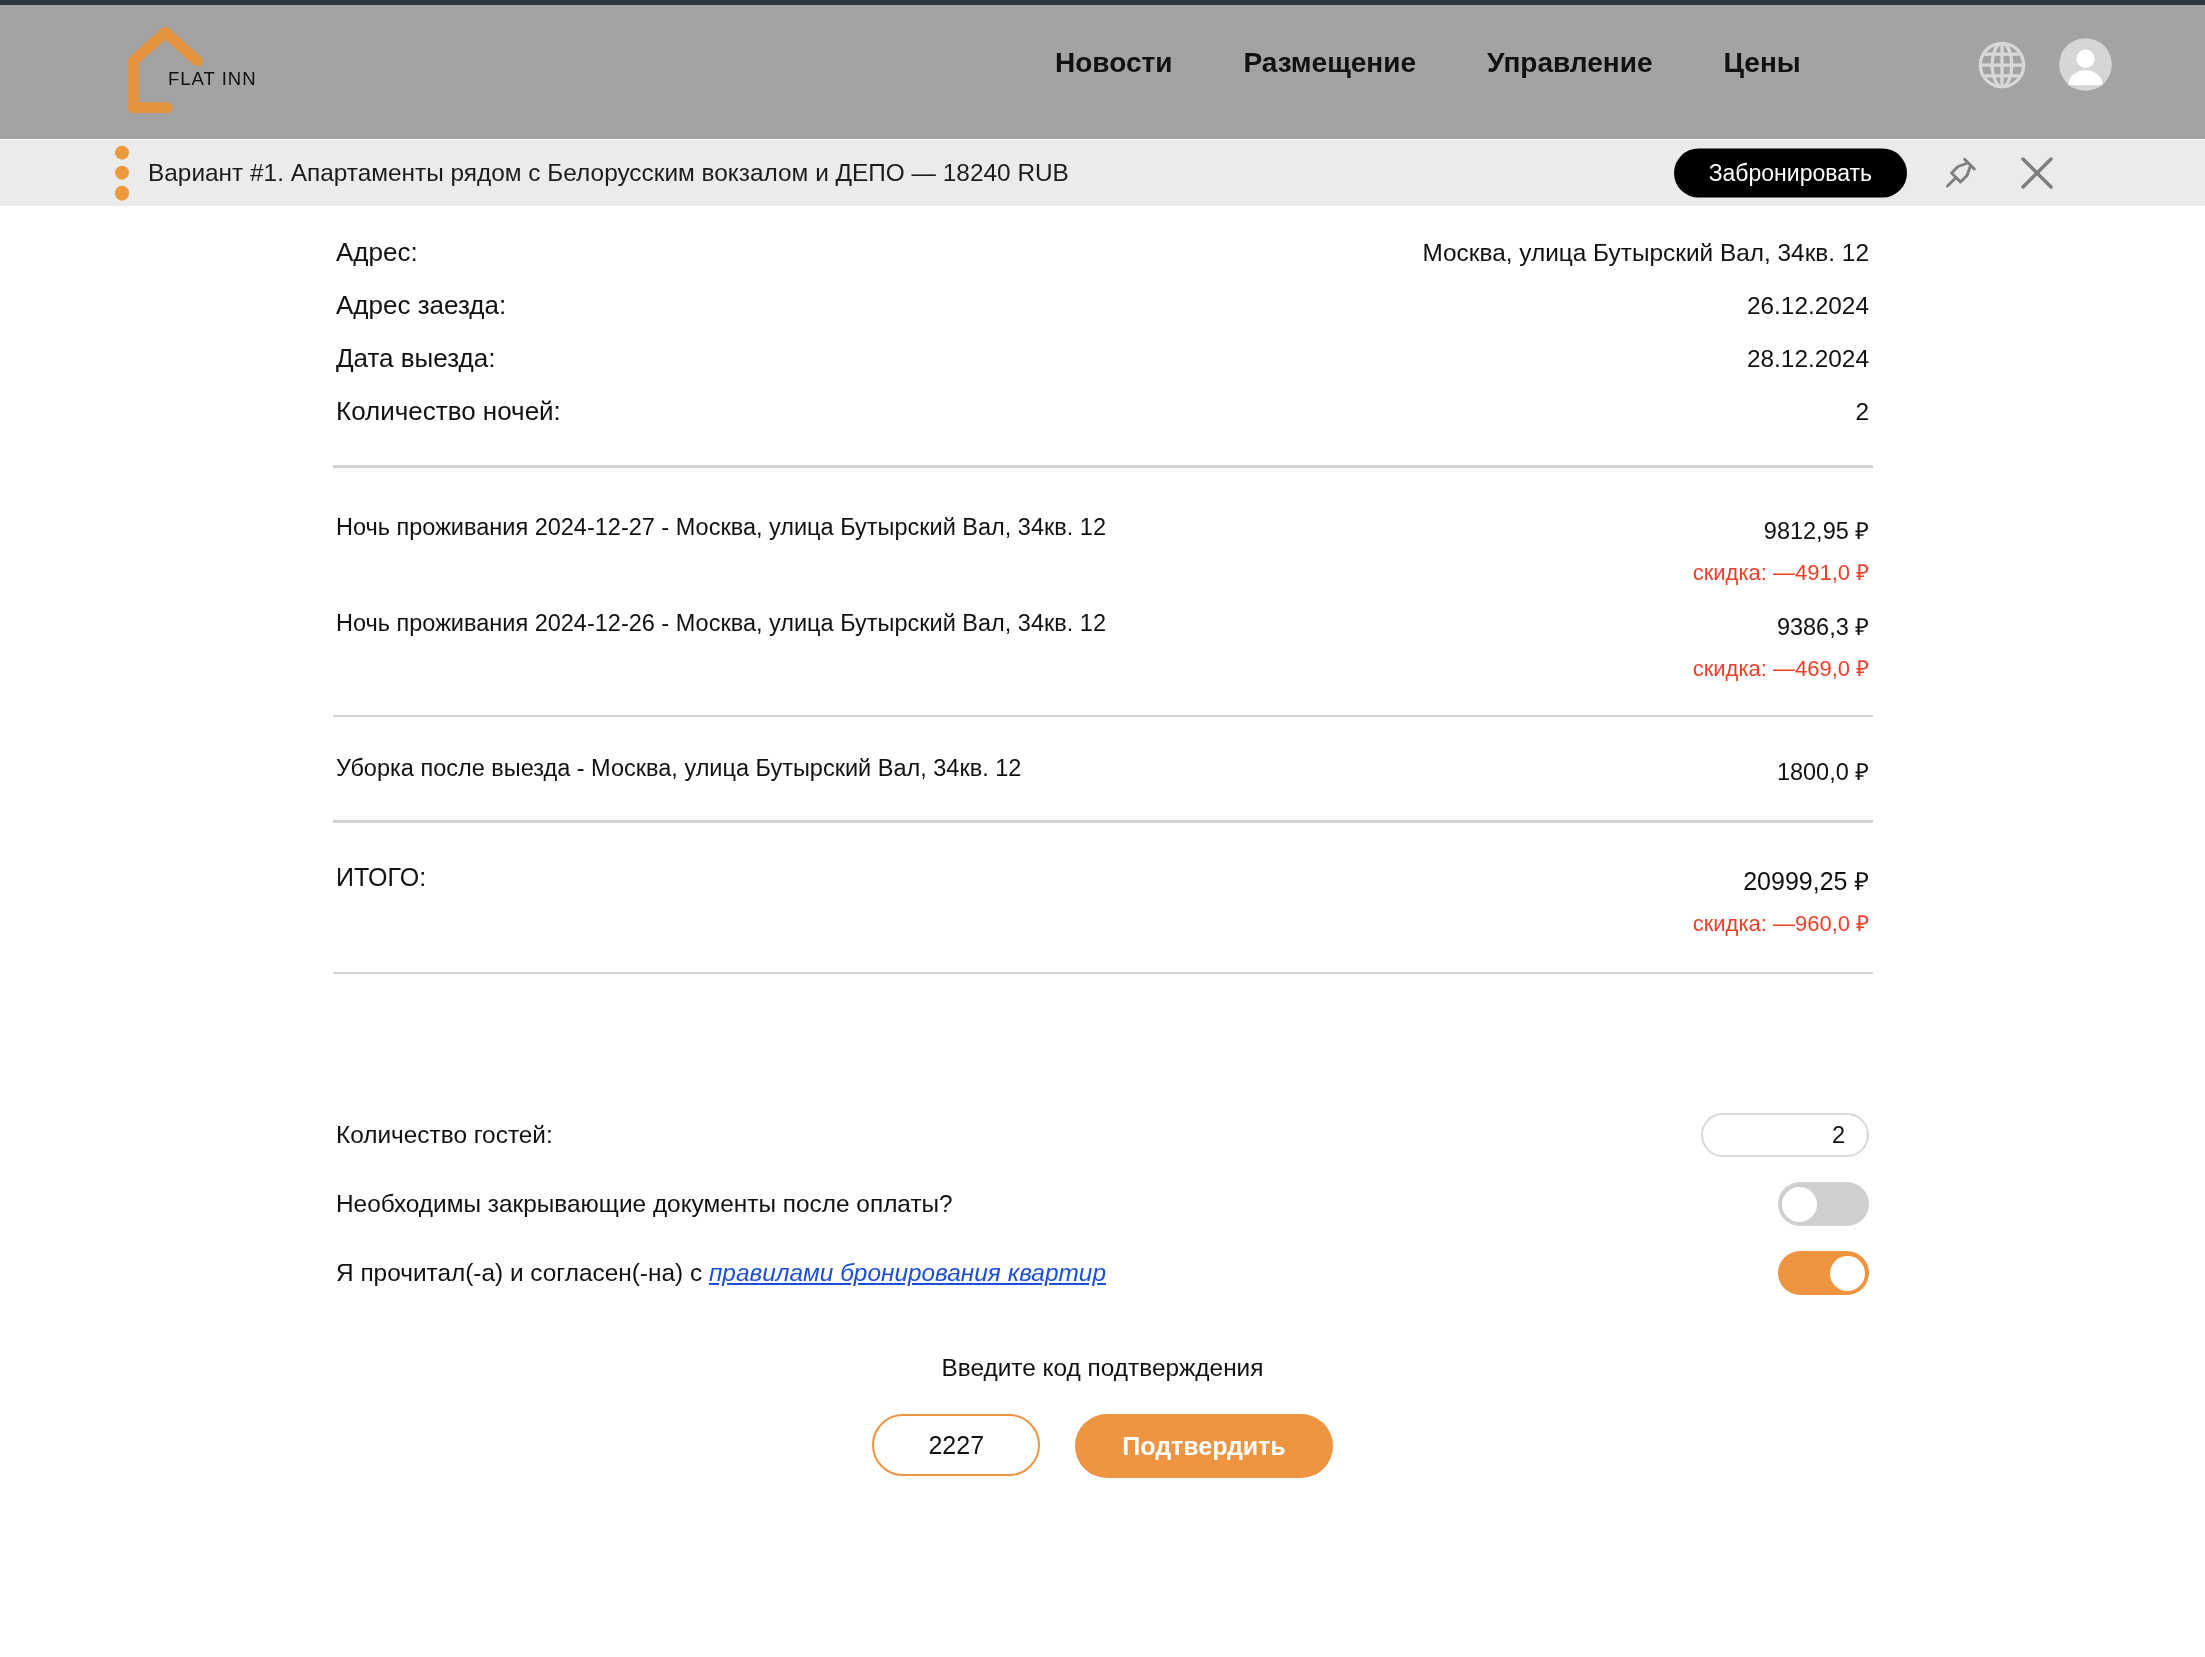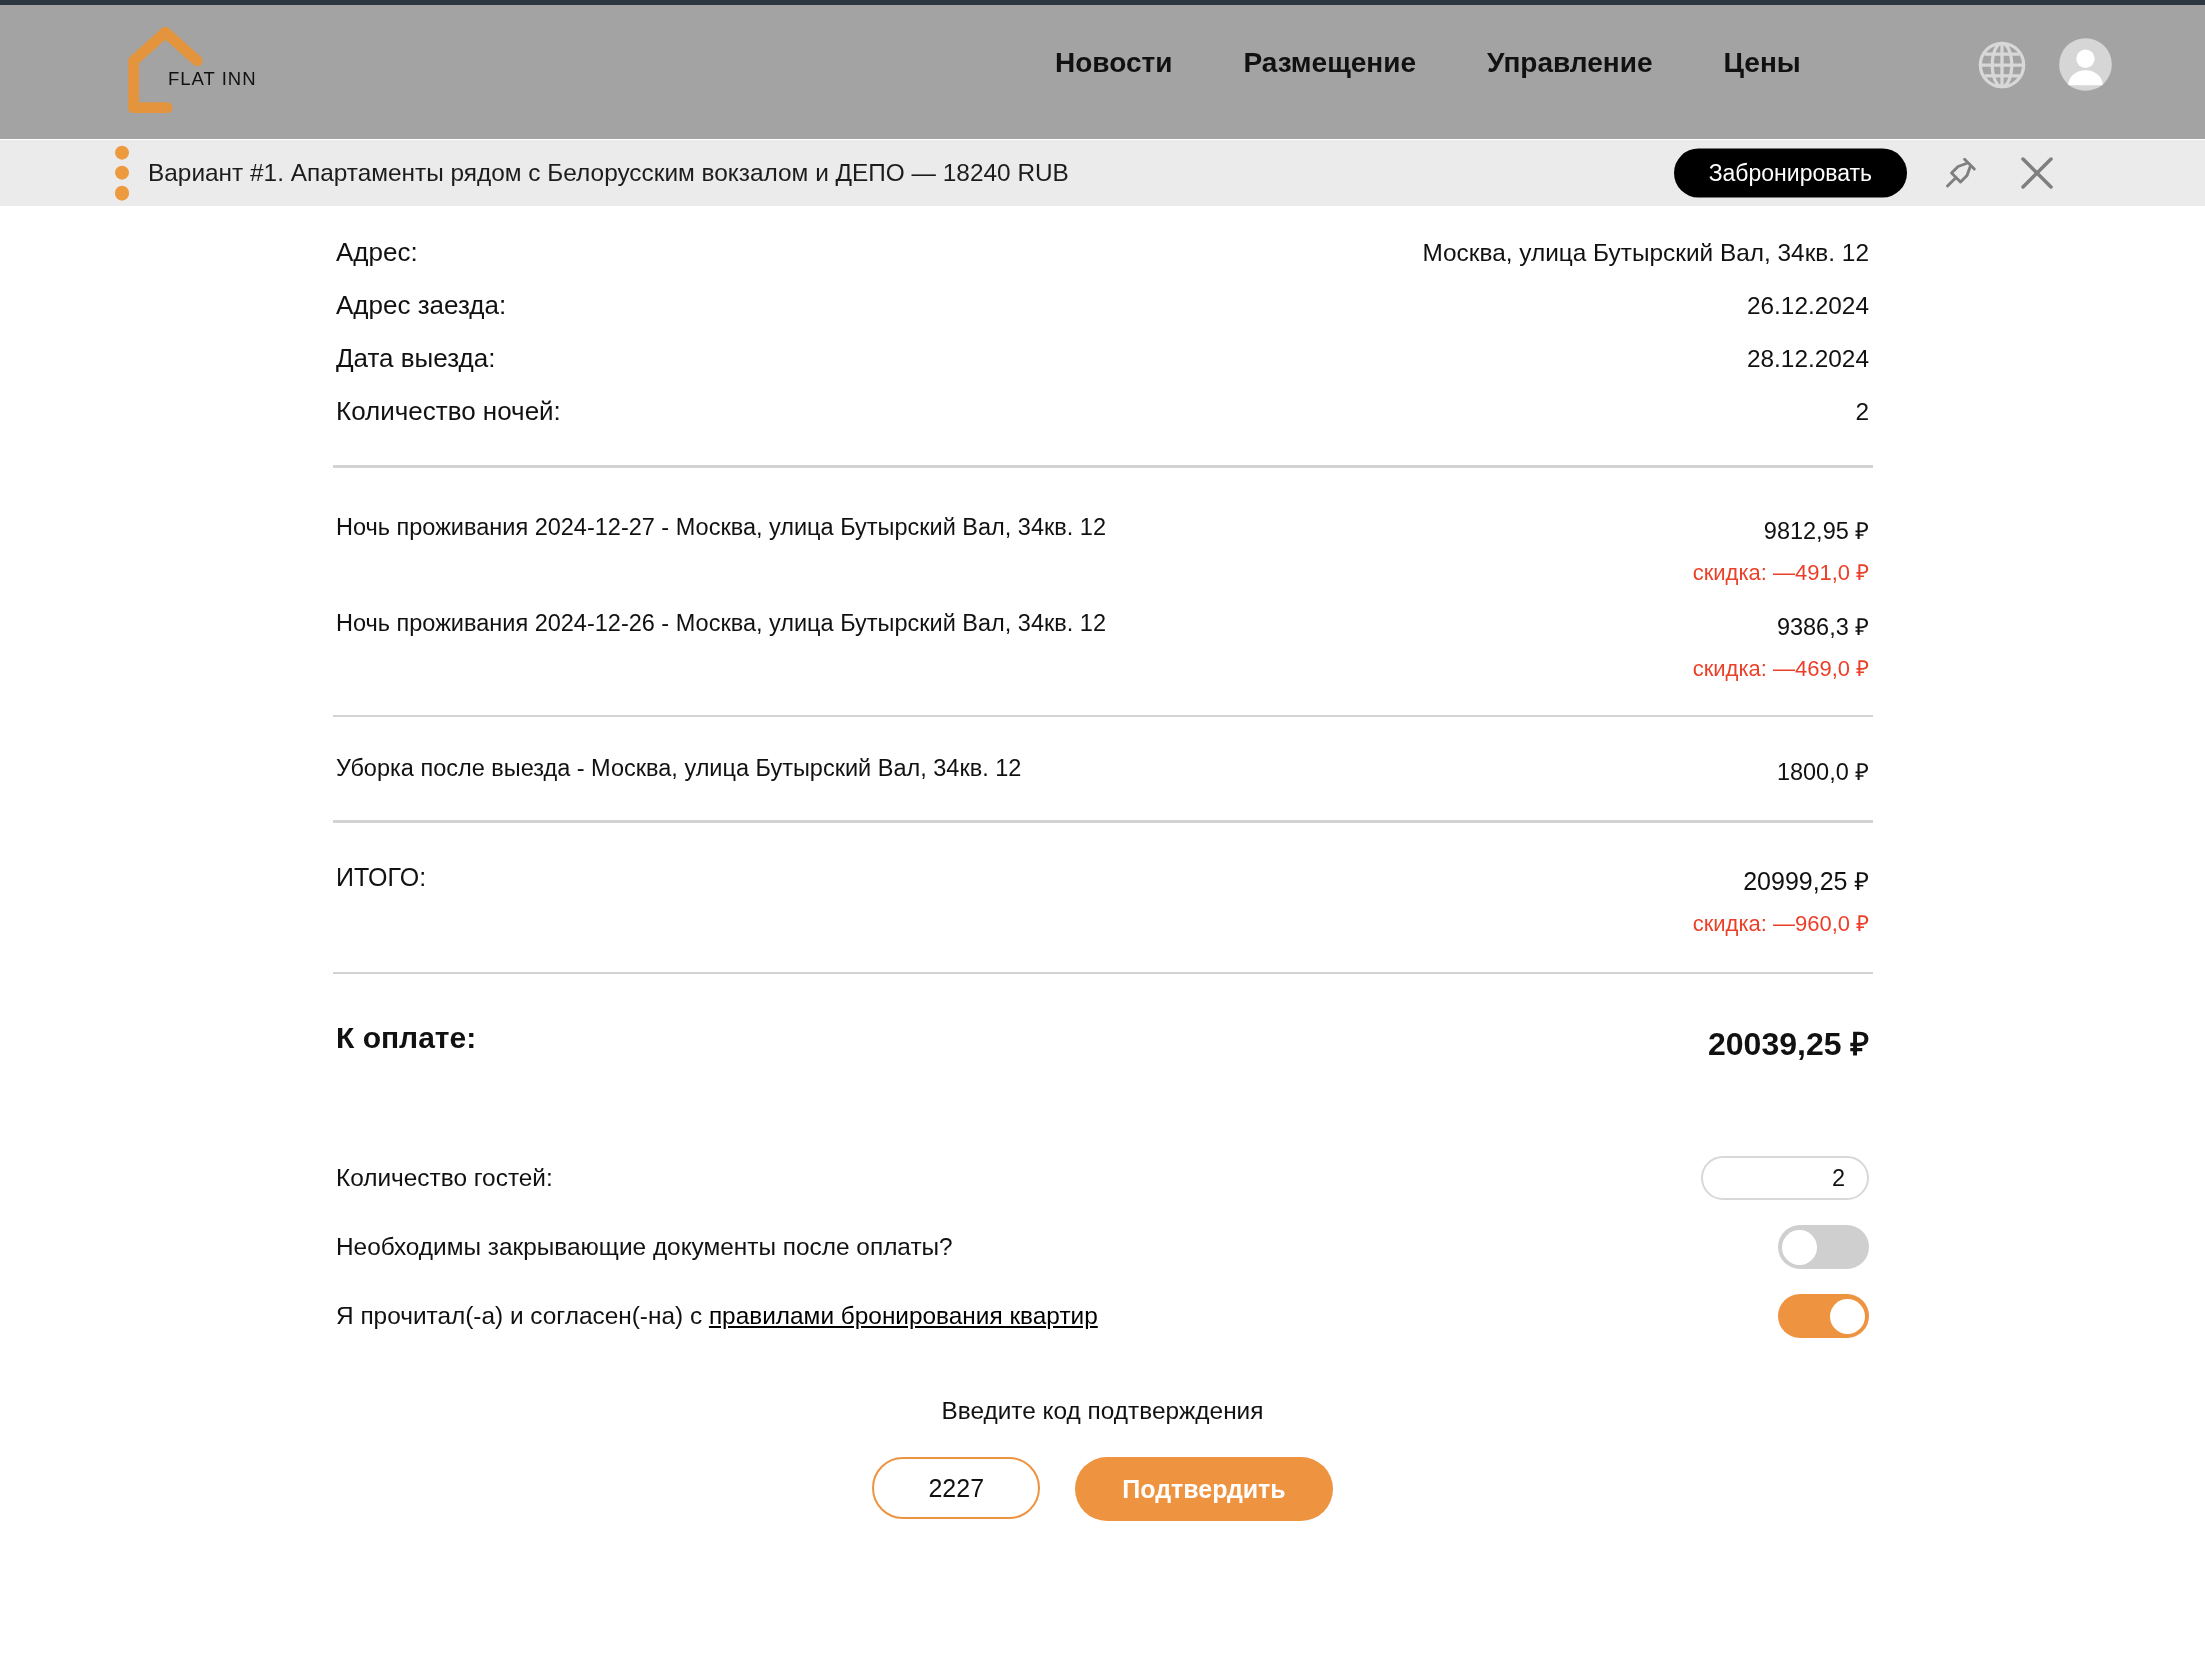--- a/index.html
+++ b/index.html
@@ -127,21 +127,21 @@
     cursor: pointer; flex: none;
   }
   .toggle.off { background: #cfcfcf; }
   .toggle.on  { background: #ee9340; }
   .toggle .knob {
     position: absolute; top: 4.2px; width: 35px; height: 35px; border-radius: 50%;
     background: #fff;
   }
   .toggle.off .knob { left: 4.2px; }
   .toggle.on  .knob { right: 4.2px; }
-  .rules-link { color: #000000; text-decoration: underline; cursor: pointer; }
+  .rules-link { color: #1d4ed8; text-decoration: underline; cursor: pointer; font-style: italic; }
 
   
   .confirm-title {
     text-align: center; font-size: 24.4px; color: #111; margin-top: 59px;
   }
   .confirm-row {
     display: flex; justify-content: center; align-items: flex-start; gap: 35px;
     margin-top: 32px;
   }
   .code-input {
@@ -280,24 +280,20 @@
         <div class="line-amounts">
           <div class="total-price">20999,25 ₽</div>
           <div class="line-discount">скидка: —960,0 ₽</div>
         </div>
       </div>
 
       <div style="height:35px"></div>
       <div class="hr"></div>
       <div style="height:47px"></div>
 
-      <div class="line-row">
-        <div class="pay-label">К оплате:</div>
-        <div class="pay-price">20039,25 ₽</div>
-      </div>
 
       <div style="height:92px"></div>
 
       <div class="form-row">
         <div class="form-label">Количество гостей:</div>
         <input class="guests-input" type="text" value="2" style="">
       </div>
 
       <div style="height:25px"></div>
 

